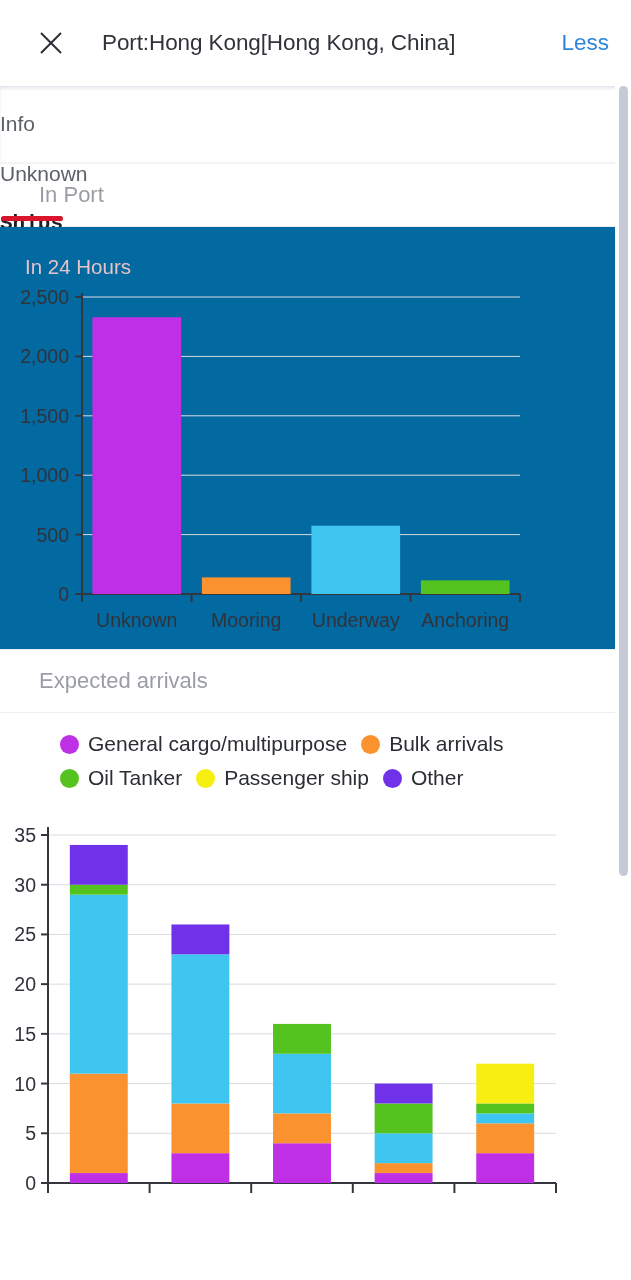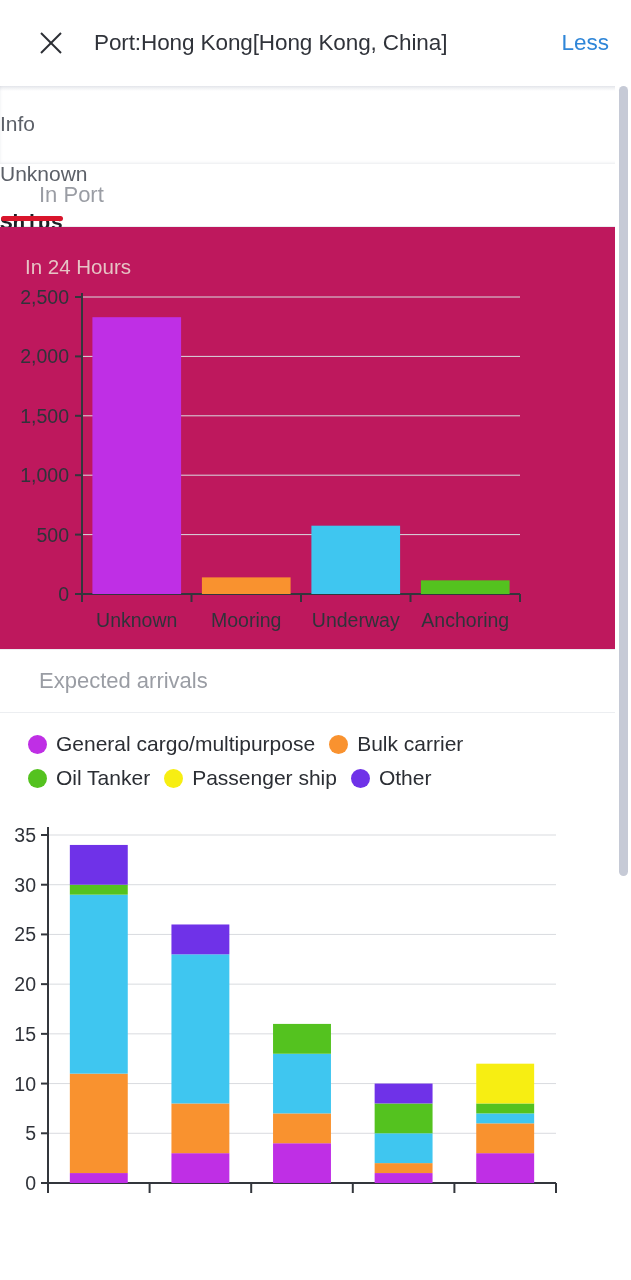--- a/index.html
+++ b/index.html
@@ -13,20 +13,21 @@
   body { position: relative; }
 
   
   .header {
     height: 86px;
     background: #ffffff;
     display: flex;
     align-items: center;
     padding: 0 22px 0 34px;
     position: relative;
+    gap: 8px;
   }
   .close-btn {
     width: 34px; height: 34px;
     display: flex; align-items: center; justify-content: center;
     flex: 0 0 auto;
     cursor: pointer;
   }
   .close-btn svg { display: block; }
   .header-title {
     flex: 1 1 auto;
@@ -98,21 +99,21 @@
     background: #ffffff;
     margin-left: 27px;
   }
   .divider {
     height: 1px;
     background: #eceef1;
     width: 100%;
   }
 
   .chart-card {
-    background: #be185d;
+    background: #0369a1;
     padding: 0;
     position: relative;
   }
   .chart-title {
     font-size: 20.5px;
     color: #e6c3c4;
     padding: 28px 0 0 25px;
   }
 
   
@@ -133,20 +134,21 @@
     text-anchor: middle;
   }
   .gridline { stroke: #d9dbdf; stroke-width: 1; }
   .axisline { stroke: #33363c; stroke-width: 2; }
   .tickmark { stroke: #33363c; stroke-width: 2; }
 
   
   .legend {
     padding: 14px 0 10px 28px;
     background: #ffffff;
+    margin-left: 32px;
   }
   .legend-row {
     display: flex;
     align-items: center;
     height: 34px;
   }
   .legend-item {
     display: flex;
     align-items: center;
     margin-right: 14px;
@@ -271,21 +273,21 @@
 <div class="divider"></div>
 
 <div class="legend">
   <div class="legend-row">
     <div class="legend-item">
       <span class="legend-dot" style="background: rgb(191, 47, 229);"></span>
       <span class="legend-text">General cargo/multipurpose</span>
     </div>
     <div class="legend-item">
       <span class="legend-dot" style="background: rgb(249, 146, 47);"></span>
-      <span class="legend-text">Bulk carrier</span>
+      <span class="legend-text">Bulk arrivals</span>
     </div>
   </div>
   <div class="legend-row">
     <div class="legend-item">
       <span class="legend-dot" style="background: rgb(84, 194, 31);"></span>
       <span class="legend-text">Oil Tanker</span>
     </div>
     <div class="legend-item">
       <span class="legend-dot" style="background: rgb(247, 238, 18);"></span>
       <span class="legend-text">Passenger ship</span>

